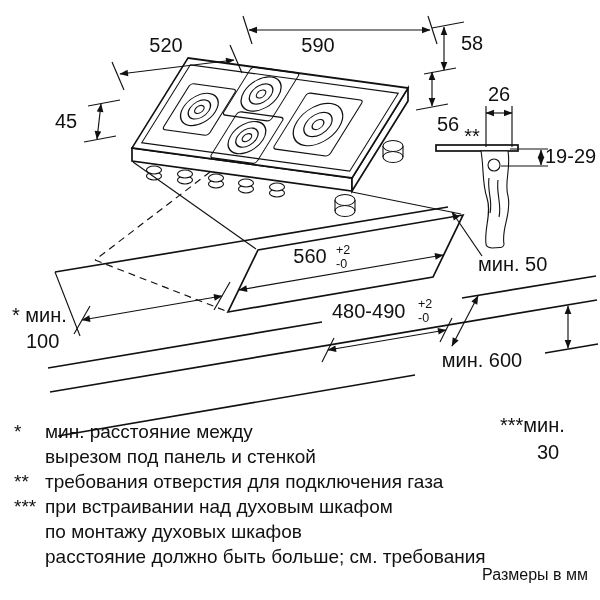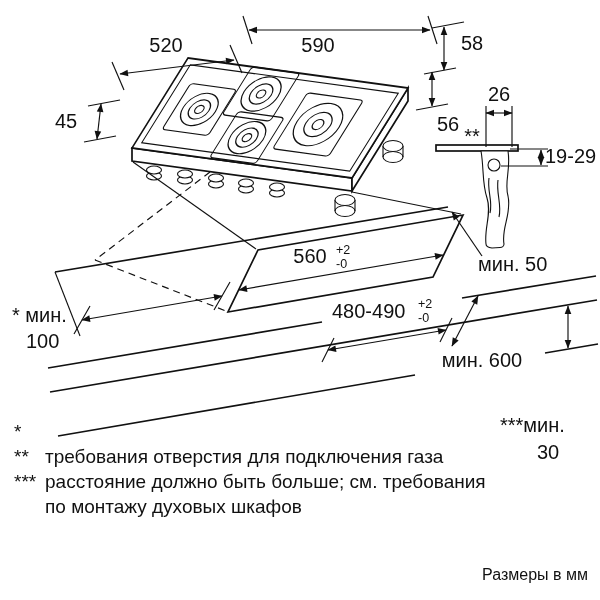--- a/index.html
+++ b/index.html
@@ -202,32 +202,35 @@
     <line class="d" x1="568" y1="306" x2="568" y2="348" marker-start="url(#ah)" marker-end="url(#ah)"></line>
     <text class="t" x="500" y="432">***мин.</text>
     <text class="t" x="537" y="459">30</text>
   </g>
 </svg>
 
 <div class="footnotes">
   <div class="fn-row">
     <div class="fn-marker">*</div>
     <div class="fn-body">
+      <div>мин. расстояние между</div>
+      <div>вырезом под панель и стенкой</div>
     </div>
   </div>
   <div class="fn-row">
     <div class="fn-marker">**</div>
     <div class="fn-body">
       <div>требования отверстия для подключения газа</div>
     </div>
   </div>
   <div class="fn-row">
     <div class="fn-marker">***</div>
     <div class="fn-body">
+      <div>при встраивании над духовым шкафом</div>
+      <div>по монтажу духовых шкафов</div>
       <div>расстояние должно быть больше; см. требования</div>
-      <div>по монтажу духовых шкафов</div>
     </div>
   </div>
 </div>
 
 <div class="units">Размеры в мм</div>
 
 </div>
 
 </body></html>

